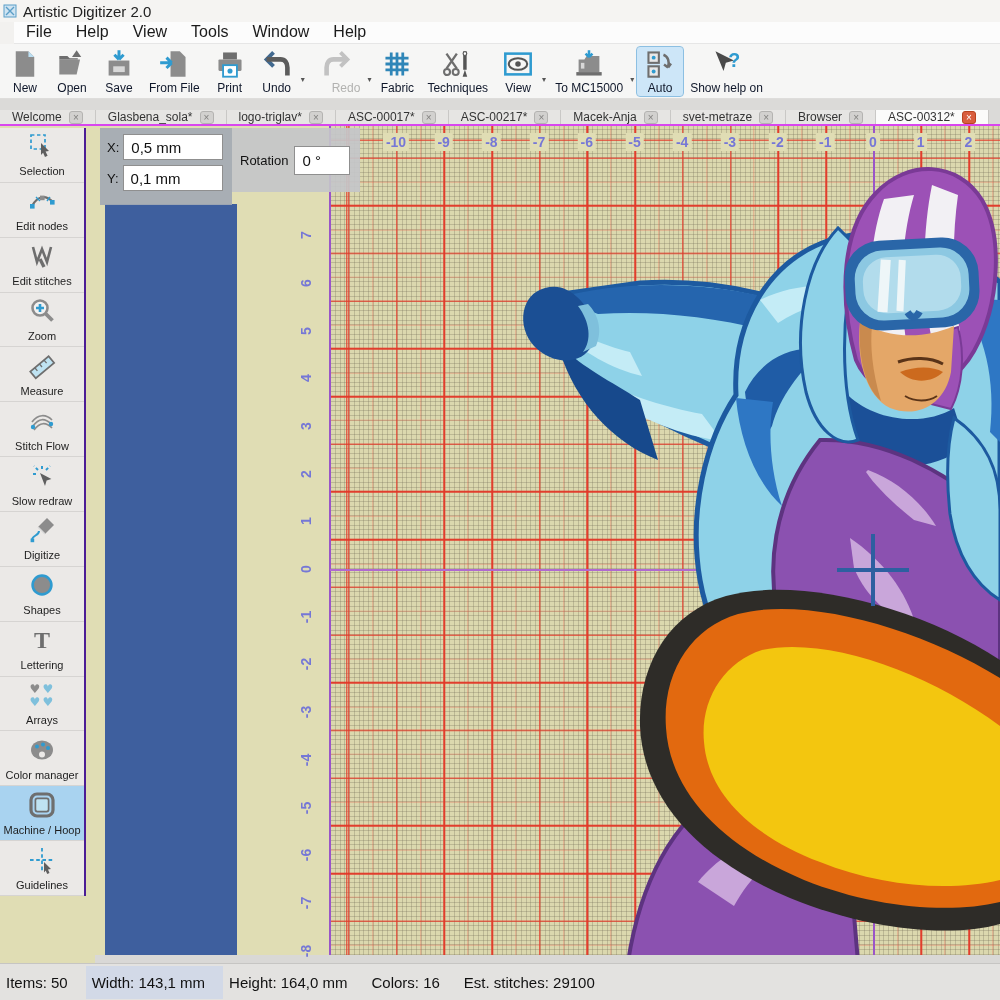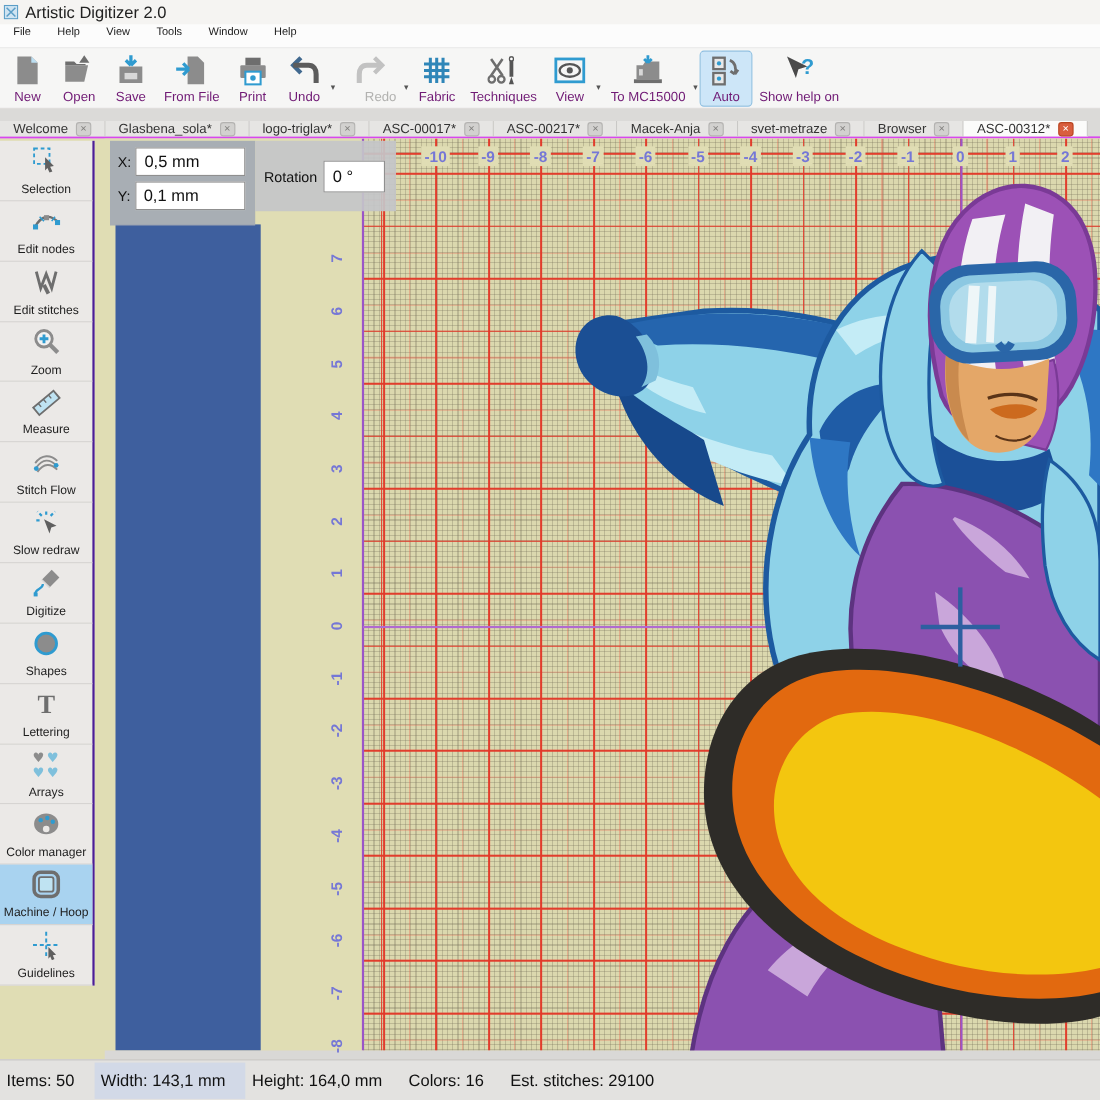--- a/index.html
+++ b/index.html
@@ -4,33 +4,33 @@
 <style>
   * { margin:0; padding:0; box-sizing:border-box; }
   html,body { width:1000px; height:1000px; overflow:hidden;
     font-family:"Liberation Sans", sans-serif; background:#f2f1ef; }
 
   
   #titlebar { position:absolute; top:0; left:0; right:0; height:22px;
     background:#f5f4f2; display:flex; align-items:center; padding-left:3px;
     font-size:15px; color:#222; }
   #app-icon { width:14px; height:14px; margin-right:6px; display:inline-block; }
-  #menubar { position:absolute; top:22px; left:0; right:0; height:22px;
+  #menubar { position:absolute; top:22px; left:14px; right:0; height:22px;
     background:#fcfcfc; border-bottom:1px solid #e6e6e6; display:flex;
-    align-items:flex-start; font-size:10px; color:#1a1a1a; }
+    align-items:flex-end; font-size:16px; color:#1a1a1a; }
   .menu-item { padding:2px 12px; cursor:default; }
 
   #toolbar { position:absolute; top:44px; left:0; right:0; height:55px;
     background:#f6f6f5; border-bottom:1px solid #dedddb; display:flex;
     align-items:flex-start; padding:3px 2px 0 2px; }
   .tbtn { display:flex; flex-direction:column; align-items:center;
     padding:1px 6px; margin-right:1px; border-radius:3px; position:relative; }
   .tbtn .ic { width:34px; height:32px; display:flex; align-items:center; justify-content:center; }
   .tbtn .ic svg { width:30px; height:30px; }
-  .tbtn .lbl { font-size:12px; color:#701a75; white-space:nowrap; margin-top:1px; }
+  .tbtn .lbl { font-size:12px; color:#0f172a; white-space:nowrap; margin-top:1px; }
   .tbtn.disabled .lbl { color:#b2b2b0;margin-left:18px; }
   .tbtn.active { background:#cde6f8; outline:1px solid #8cbfe2; }
   .caret { font-size:8px; color:#555; align-self:center; margin:14px 3px 0 0; }
 
   
   #tabbar { position:absolute; top:99px; left:0; right:0; height:27px;
     background:#dbdad8; display:flex; align-items:flex-end; border-bottom:2px solid #d946ef;}
   .tab { display:flex; align-items:center; gap:7px; padding:0 12px;
     font-size:12px; color:#333; background:#e6e5e3; border-right:1px solid #c9c8c6; }
   .tab.active { background:#fbfbfa; }

